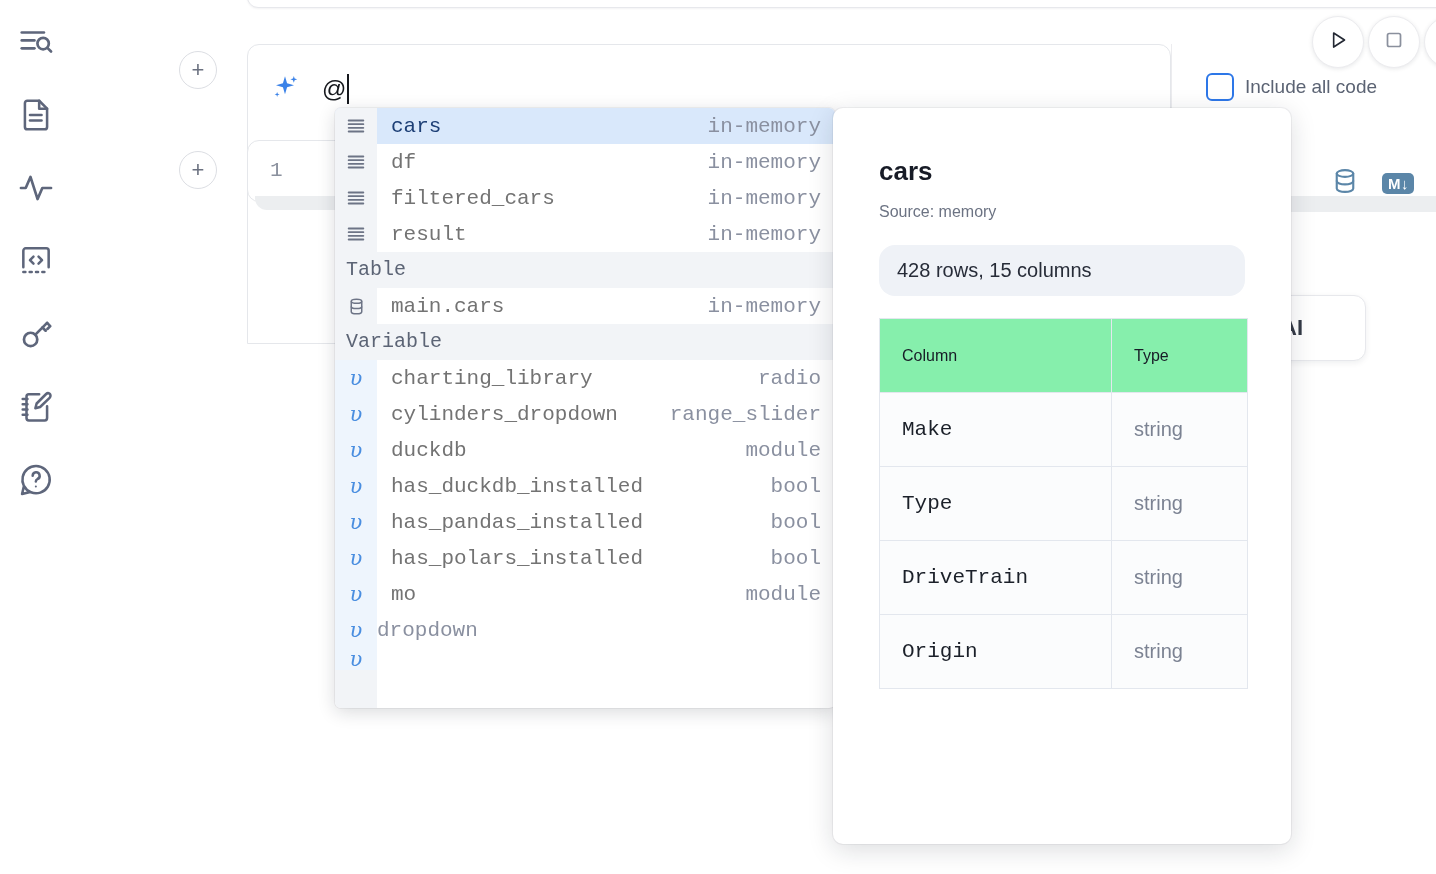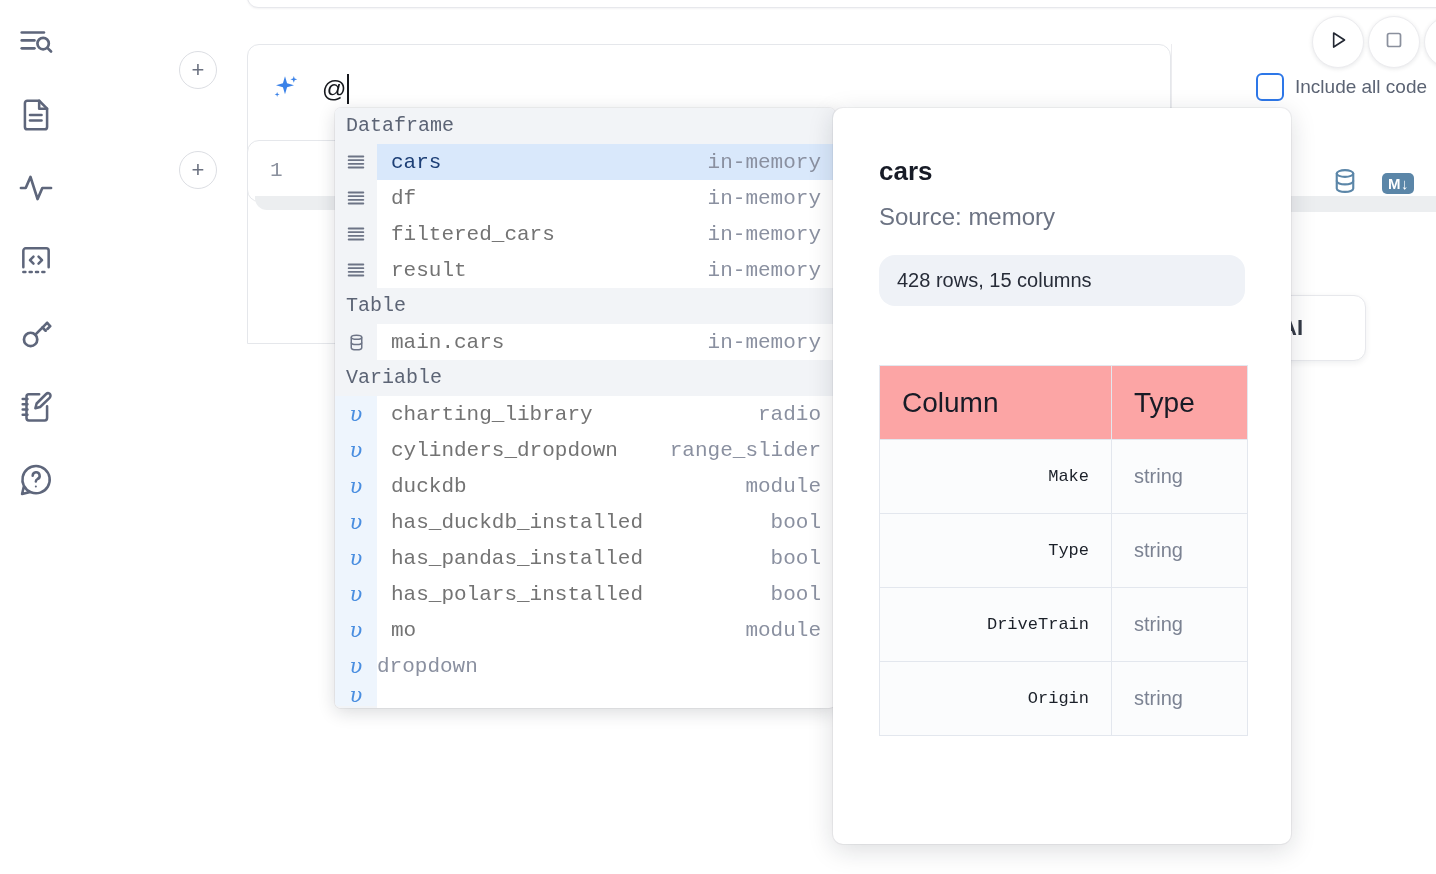--- a/index.html
+++ b/index.html
@@ -66,21 +66,21 @@
     position:absolute; width:52px; height:52px; border-radius:50%;
     background:#ffffff; border:1px solid #ececef;
     box-shadow: 0 1px 4px rgba(20,25,40,.10);
     display:flex; align-items:center; justify-content:center; cursor:pointer;
   }
   #run-btn { left:1312px; top:16px; }
   #stop-btn { left:1368px; top:16px; }
   #extra-btn { left:1424px; top:16px; }
 
   .include-all {
-    position:absolute; left:1256px; top:73px;
+    position:absolute; left:1206px; top:73px;
     display:flex; align-items:center; gap:11px; cursor:pointer;
   }
   .chk {
     width:28px; height:28px; border-radius:6px; border:2px solid #2d77e8; background:#fff;
   }
   .include-all .lbl { font-size:19px; color:#5b6373; }
 
   .vsep { position:absolute; left:1171px; top:44px; width:1px; height:124px; background:#ececef; }
 
   
@@ -149,33 +149,33 @@
 
   
   .doc {
     position:absolute; left:833px; top:108px; width:458px; height:736px;
     background:#ffffff; border-radius:10px;
     box-shadow: 0 6px 26px rgba(20,25,40,.15), 0 0 0 1px rgba(20,25,40,.05);
     z-index: 50; overflow:hidden;
   }
   .doc-inner { padding:48px 46px 0 46px; }
   .doc-title { font-size:26px; font-weight:700; color:#171b26; margin:0 0 16px 0; }
-  .doc-source { font-size:24px; color:#6c7383; margin:0 0 24px 0; }
+  .doc-source { font-size:16px; color:#6c7383; margin:0 0 24px 0; }
   .doc-pill {
     background:#eff2f7; border-radius:16px; padding:14px 18px; font-size:20px;
-    color:#272c38; margin-bottom:59px;
+    color:#272c38; margin-bottom:22px;
   }
   table.schema { border-collapse:collapse; width:368px; table-layout:fixed; }
   table.schema th, table.schema td {
     border:1px solid #e3e7ee; padding:0 22px; height:74px; text-align:left;
   }
-  table.schema th { background:#fca5a5; font-weight:400; font-size:28px; color:#171b26;
+  table.schema th { background:#86efac; font-weight:400; font-size:16px; color:#171b26;
                     font-family:"Liberation Sans", sans-serif; }
-  table.schema td.col { font-family:"Liberation Mono", monospace; font-size:17px; color:#1b2029;
-                        background:#fbfcfd;text-align:right; }
+  table.schema td.col { font-family:"Liberation Mono", monospace; font-size:21px; color:#1b2029;
+                        background:#fbfcfd; }
   table.schema td.typ { font-family:"Liberation Sans", sans-serif; font-size:20px; color:#7b8292;
                         background:#fbfcfd; }
   table.schema th:nth-child(1), table.schema td:nth-child(1) { width:232px; }
   table.schema th:nth-child(2), table.schema td:nth-child(2) { width:136px; }
 </style>
 </head>
 <body>
 
 <div id="app">
 
@@ -322,21 +322,20 @@
     </span>
   </div>
 
   <div class="ai-cta">
     <span>h AI</span>
   </div>
 
   <div class="ac">
     <div class="ac-gutter"></div>
     <div class="ac-scroll" id="ac-list">
-        <div class="ac-group">Dataframe</div>
         <div class="ac-item sel">
           <span class="ic">
             <svg width="22" height="22" viewBox="0 0 24 24" fill="none" stroke="#6d7486" stroke-width="2" stroke-linecap="round">
               <line x1="4" y1="6" x2="20" y2="6"></line>
               <line x1="4" y1="10" x2="20" y2="10"></line>
               <line x1="4" y1="14" x2="20" y2="14"></line>
               <line x1="4" y1="18" x2="20" y2="18"></line>
             </svg>
           </span>
           <span class="nm" style="color: rgb(29, 63, 118);">cars</span>

